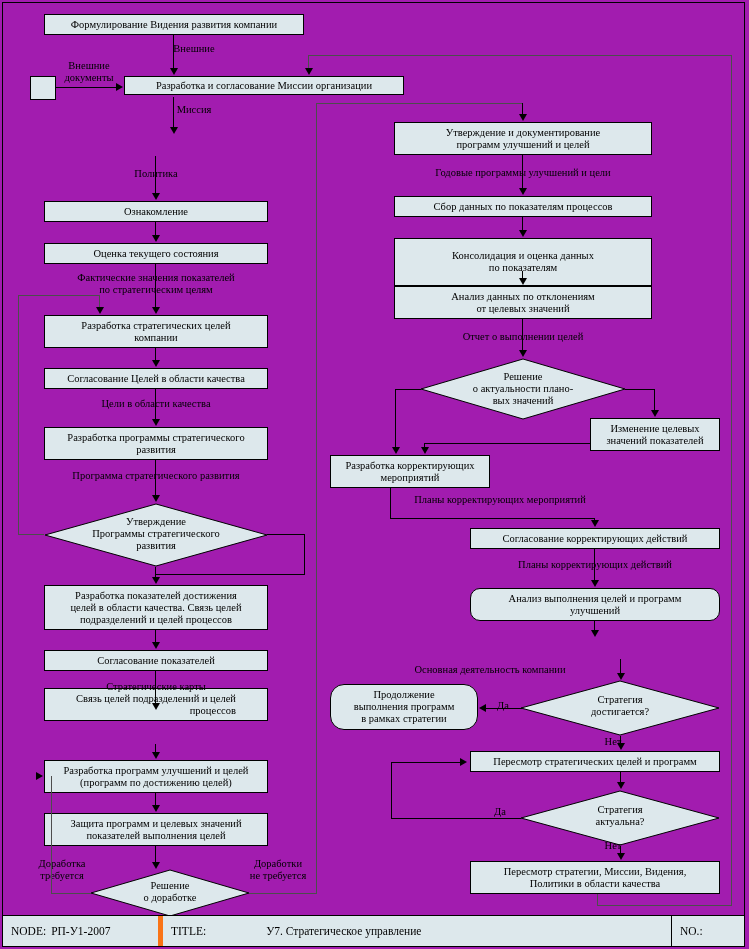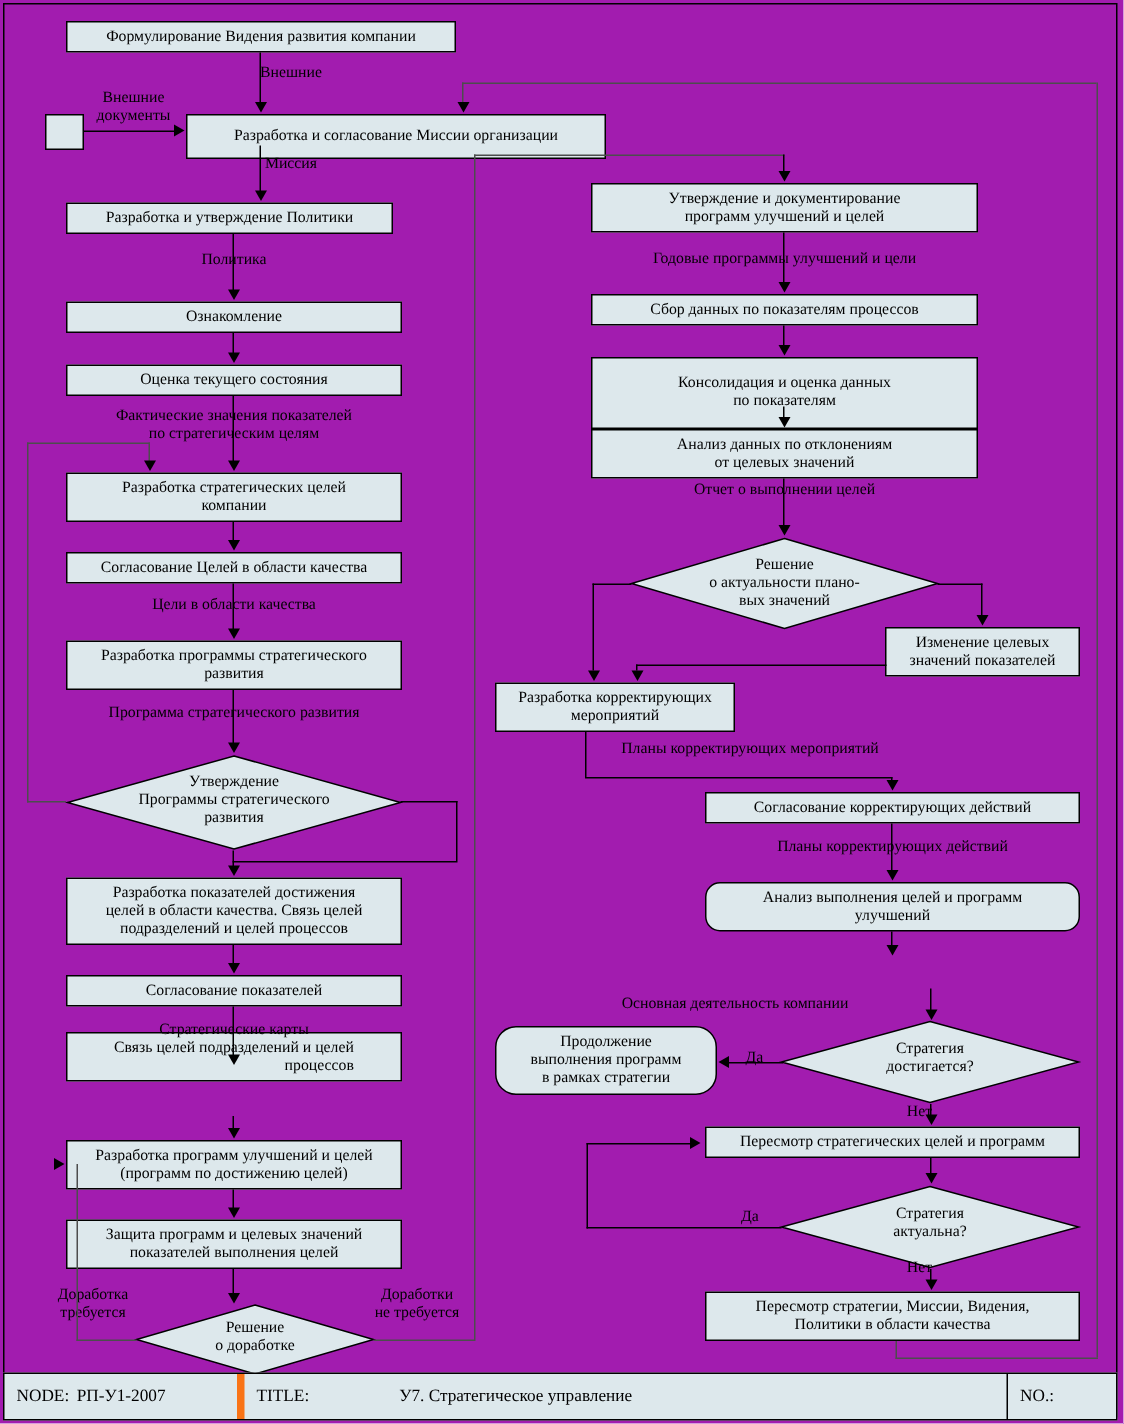--- a/index.html
+++ b/index.html
@@ -31,23 +31,22 @@
 </head>
 <body>
 
 <div id="page">
   <div id="frame"></div>
 
   <div class="node" style="left:44px;top:14px;width:260px;height:21px;">Формулирование Видения развития компании</div>
 
   <div class="node" style="left:30px;top:76px;width:26px;height:24px;"></div>
 
-  <div class="node" style="left:124px;top:76px;width:280px;height:30px;">Разработка и согласование Миссии организации</div>
-
-  <div class="node" style="left:44px;top:135px;width:218px;height:21px;">Разработка и утверждение Политики</div>
+  <div class="node" style="left:124px;top:76px;width:280px;height:19px;">Разработка и согласование Миссии организации</div>
+
 
   <div class="node" style="left:44px;top:201px;width:224px;height:21px;">Ознакомление</div>
 
   <div class="node" style="left:44px;top:243px;width:224px;height:21px;">Оценка текущего состояния</div>
 
   <div class="node" style="left:44px;top:315px;width:224px;height:33px;white-space:pre-line;">Разработка стратегических целей
 компании</div>
 
   <div class="node" style="left:44px;top:368px;width:224px;height:21px;">Согласование Целей в области качества</div>
 
@@ -152,21 +151,21 @@
       <polygon points="100,1 199,28 100,55 1,28" fill="#dde8ec" stroke="#000" stroke-width="1"></polygon>
     </svg>
   </div>
   <div class="lbl" style="left:520px;top:804px;width:200px;white-space:pre-line;">Стратегия
 актуальна?</div>
 
   <div class="node" style="left:470px;top:861px;width:250px;height:33px;white-space:pre-line;">Пересмотр стратегии, Миссии, Видения,
 Политики в области качества</div>
 
   <div class="lbl" style="left:398px;top:167px;width:250px;">Годовые программы улучшений и цели</div>
-  <div class="lbl" style="left:398px;top:321px;width:250px;">Отчет о выполнении целей</div>
+  <div class="lbl" style="left:398px;top:331px;width:250px;">Отчет о выполнении целей</div>
   <div class="lbl" style="left:375px;top:494px;width:250px;">Планы корректирующих мероприятий</div>
   <div class="lbl" style="left:470px;top:559px;width:250px;">Планы корректирующих действий</div>
   <div class="lbl" style="left:375px;top:664px;width:230px;">Основная деятельность компании</div>
   <div class="lbl" style="left:490px;top:700px;width:26px;">Да</div>
   <div class="lbl" style="left:600px;top:736px;width:26px;">Нет</div>
   <div class="lbl" style="left:487px;top:806px;width:26px;">Да</div>
   <div class="lbl" style="left:600px;top:840px;width:26px;">Нет</div>
 
   <div class="ln blk" style="left:173px;top:35px;width:1px;height:34px;"></div>
   <div class="arw down" style="left:170px;top:68px;"></div>

